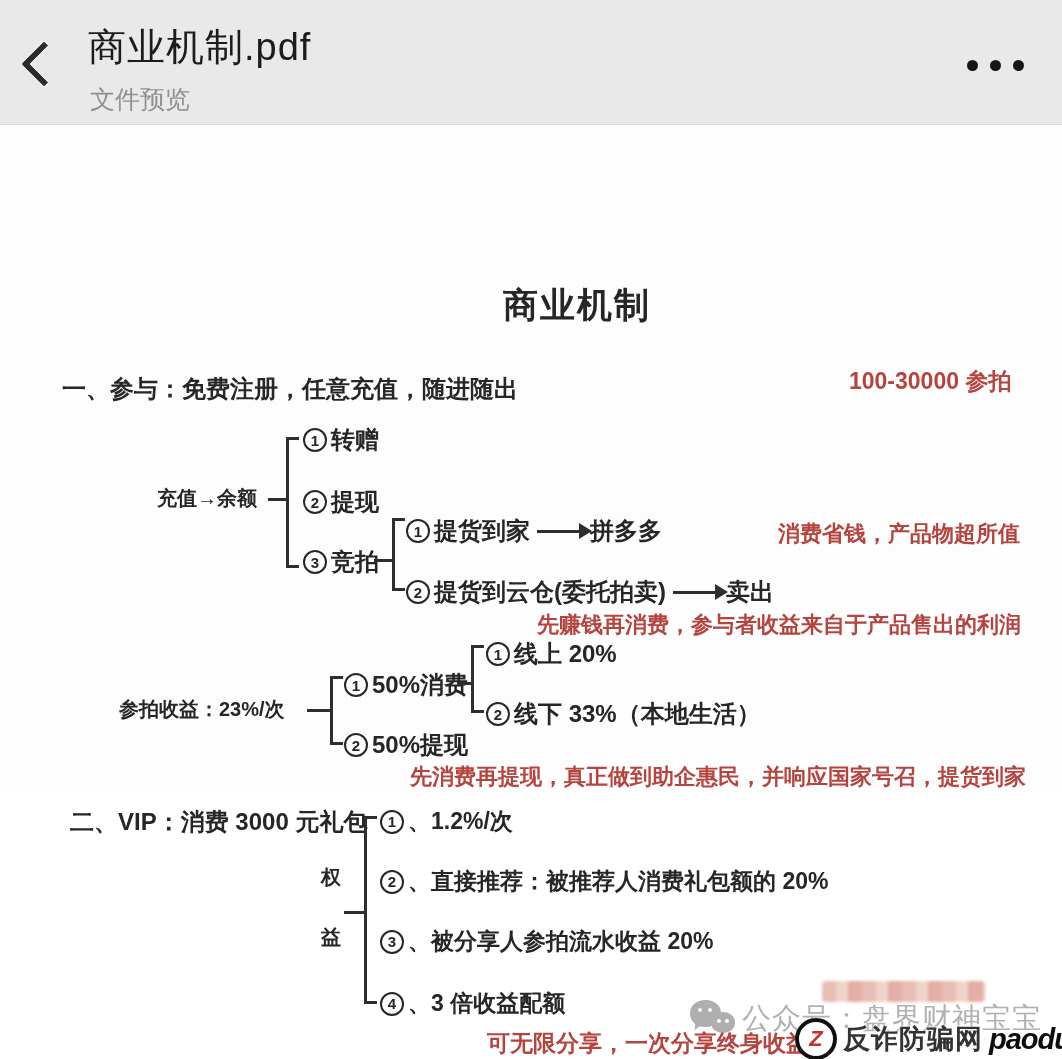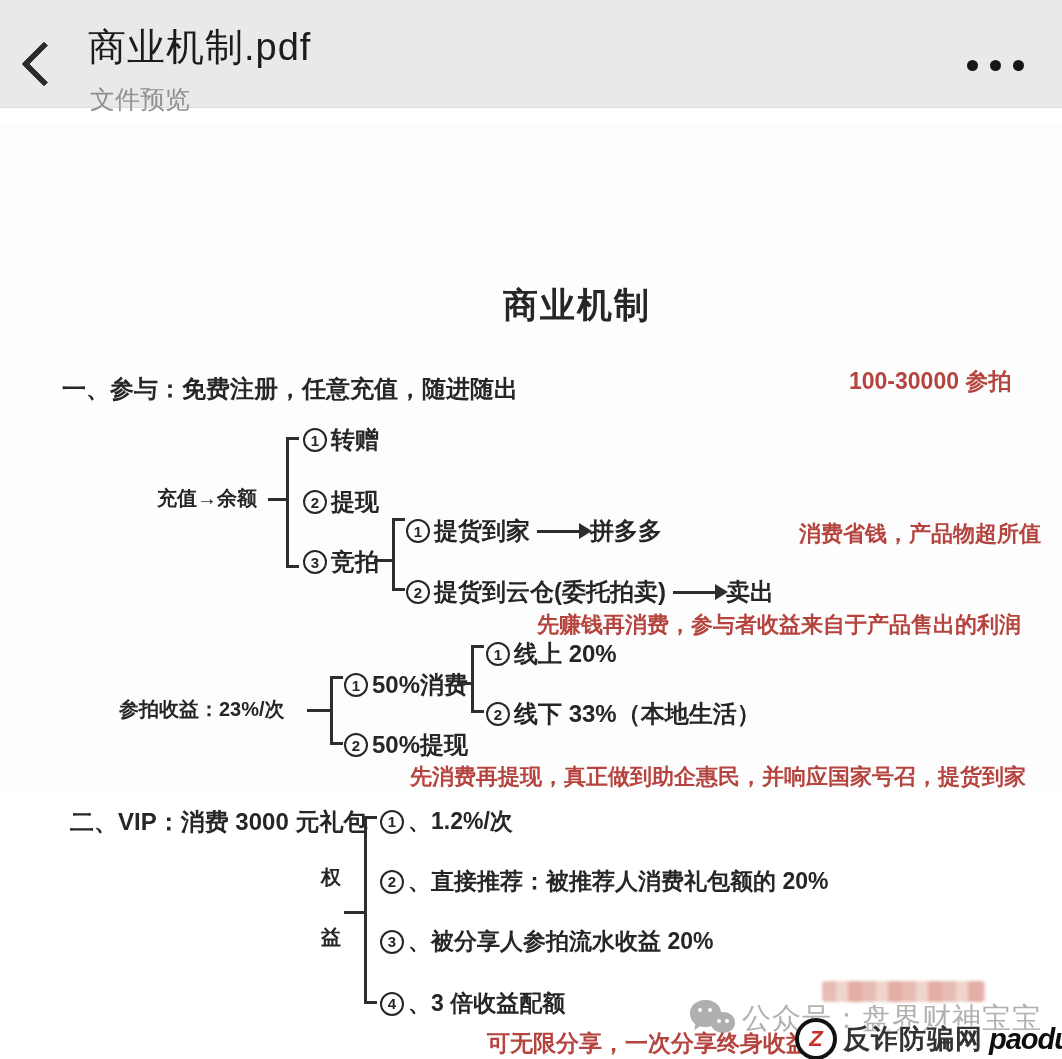--- a/index.html
+++ b/index.html
@@ -3,21 +3,21 @@
 <meta charset="utf-8">
 <style>
   html,body{margin:0;padding:0;}
   body{
     width:1062px;height:1059px;position:relative;overflow:hidden;
     background:#ffffff;font-family:"Liberation Sans",sans-serif;
   }
   .abs{position:absolute;}
   
   .hdr{
-    position:absolute;left:0;top:0;width:1062px;height:108px;
+    position:absolute;left:0;top:0;width:1062px;height:125px;
     background:#e9e9e9;border-bottom:1px solid #dcdcdc;box-sizing:border-box;
   }
   .back-btn{position:absolute;left:10px;top:30px;width:60px;height:70px;cursor:pointer;}
   .chev{
     position:absolute;left:18px;top:18px;width:26px;height:26px;
     border-left:6px solid #2b2b2b;border-bottom:6px solid #2b2b2b;
     transform:rotate(45deg);border-radius:2px;
   }
   .hdr-title{
     position:absolute;left:88px;top:22px;font-size:38px;color:#1c1c1c;
@@ -128,21 +128,21 @@
 
     <div class="hline" style="left:374px;top:434px;width:18px;"></div>
     <div class="bracket" style="left:392px;top:393px;height:73px;"></div>
 
     <div class="abs row" style="left:406px;top:390px;">
       <span class="cnum">1</span>
       <span class="ink">提货到家</span>
       <span class="arrow"></span>
       <span class="ink">拼多多</span>
     </div>
-    <div class="abs red note" style="left:799px;top:394px;">消费省钱，产品物超所值</div>
+    <div class="abs red note" style="left:778px;top:394px;">消费省钱，产品物超所值</div>
 
     <div class="abs row" style="left:406px;top:451px;">
       <span class="cnum">2</span>
       <span class="ink">提货到云仓(委托拍卖)</span>
       <span class="arrow"></span>
       <span class="ink">卖出</span>
     </div>
     <div class="abs red note" style="left:537px;top:485px;">先赚钱再消费，参与者收益来自于产品售出的利润</div>
 
     <div class="abs ink node" style="left:119px;top:571px;">参拍收益：23%/次</div>

